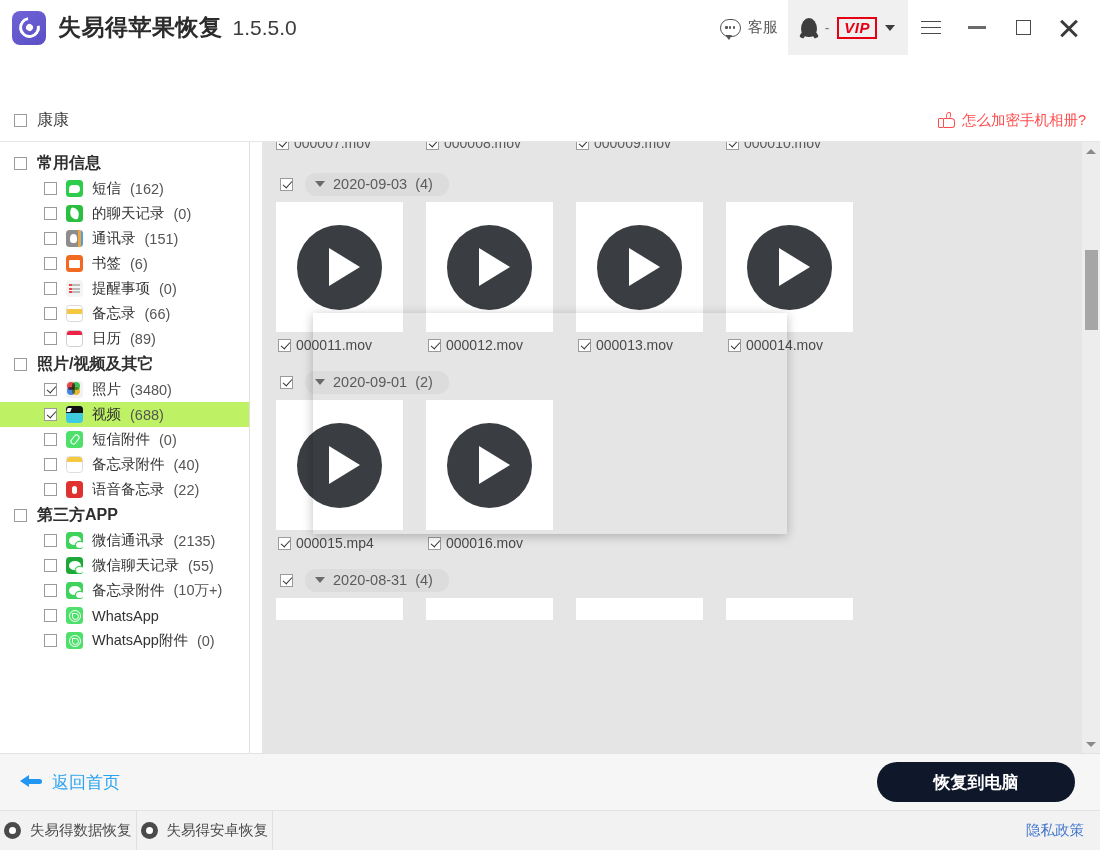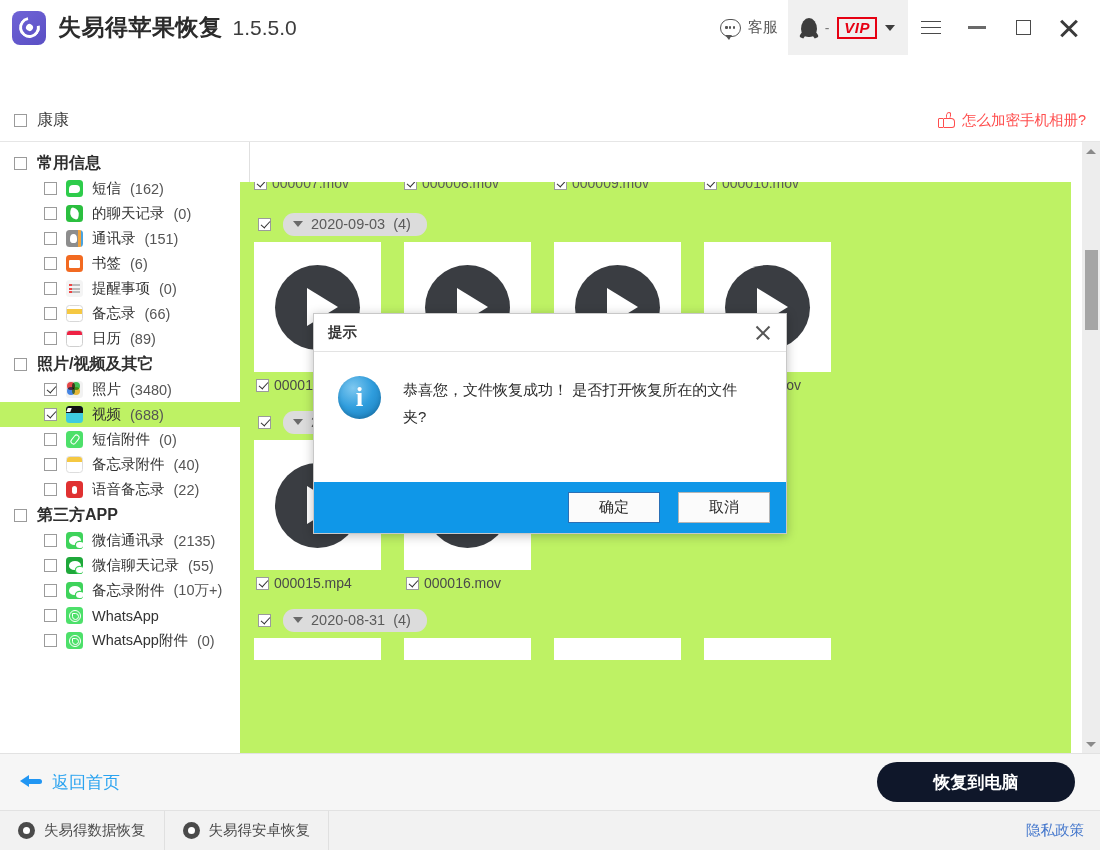--- a/index.html
+++ b/index.html
@@ -122,22 +122,22 @@
   .ic-voice b{display:block;width:5px;height:8px;background:#fff;border-radius:3px;}
   .ic-wx{background:#3fd35b;}
   .ic-wx.dark{background:#1fa83a;}
   .ic-wx b{display:block;width:12px;height:9px;background:#fff;border-radius:50% 50% 45% 45%;position:relative;}
   .ic-wx b:after{content:"";position:absolute;right:-3px;bottom:-3px;width:8px;height:6.5px;background:#fff;border-radius:50%;box-shadow:0 0 0 1.2px #3fd35b;}
   .ic-wa{background:#4de06a;}
   .ic-wa b{display:block;width:12px;height:12px;border:1.6px solid #fff;border-radius:50%;position:relative;}
   .ic-wa b:after{content:"";position:absolute;left:2px;top:2px;width:5px;height:5px;border:1.4px solid #fff;border-radius:0 50% 50% 50%;}
 
   
-  .content { position:absolute; left:240px; top:142px; width:831px; height:611px;
-     background:#bef264; overflow:hidden;margin-top:40px; }
+  .content { position:absolute; left:262px; top:142px; width:831px; height:611px;
+     background:#e5e5e5; overflow:hidden; }
   .partial-row { position:absolute; left:0; top:-7px; width:831px; height:22px; display:flex; }
   .file-label { display:flex; align-items:center; gap:5px; font-size:14px; color:#5a5a5a; }
   .grid-row { display:flex; padding-left:14px; gap:0px; }
   .cell { width:150px; }
   .thumb { width:127px; height:130px; background:#ffffff; display:flex; align-items:center; justify-content:center; }
   .play { width:85px; height:85px; border-radius:50%; background:#3a3d42;
      display:flex; align-items:center; justify-content:center; }
   .play i { width:0;height:0; border-left:31px solid #fff; border-top:19px solid transparent;
      border-bottom:19px solid transparent; margin-left:10px; }
   .cell-label { display:flex; align-items:center; gap:5px; height:26px; padding-left:2px;
@@ -162,21 +162,21 @@
   .back-arrow { width:22px;height:18px; position:relative; }
   .back-arrow i.sh { position:absolute; left:7px; top:6px; width:15px; height:5px; background:#2196f3; border-radius:0 3px 3px 0;}
   .back-arrow i.tip { position:absolute; left:0; top:2px; width:0;height:0;
      border-top:6px solid transparent; border-bottom:6px solid transparent; border-right:9px solid #2196f3;}
   .recover-btn { position:absolute; right:25px; width:198px; height:40px; border-radius:20px;
      background:#0f172a; color:#fff; font-size:17px; font-weight:bold;
      display:flex; align-items:center; justify-content:center; }
 
   .statusbar { position:absolute; left:0; top:810px; width:1100px; height:40px;
      background:#f2f2f2; border-top:1px solid #e2e2e2; display:flex; align-items:center; }
-  .sb-cell { height:40px; display:flex; align-items:center; gap:9px; padding:0 18px;
+  .sb-cell { height:40px; display:flex; align-items:center; gap:9px; padding:0 4px;
      border-right:1px solid #e0e0e0; font-size:14.5px; color:#4b4b4b; }
   .sb-logo { width:17px; height:17px; border-radius:50%; background:#4a4a4a;
      display:flex; align-items:center; justify-content:center; }
   .sb-logo b { width:7px; height:7px; border-radius:50%; background:#fff; }
   .privacy { position:absolute; right:16px; color:#4477cc; font-size:14.5px; }
 
   
   .dlg-shadow { position:absolute; left:313px; top:313px; width:474px; height:221px;
      box-shadow:0 2px 10px rgba(0,0,0,0.25); }
   .dialog { position:absolute; left:313px; top:313px; width:474px; height:221px;
@@ -596,33 +596,14 @@
     <span class="sb-cell">
       <span class="sb-logo">
           <b></b>
         </span>
       <span>失易得安卓恢复</span>
     </span>
     <span class="privacy">隐私政策</span>
   </div>
 
   <div class="dlg-shadow"></div>
-  <div class="dialog">
-    <div class="dlg-title">
-      <span>提示</span>
-      <span class="dlg-x">
-        <i></i>
-          <i></i>
-      </span>
-    </div>
-    <div class="dlg-body">
-      <span class="info-ico">
-        <b>i</b>
-      </span>
-      <span class="dlg-msg">恭喜您，文件恢复成功！  是否打开恢复所在的文件夹?</span>
-    </div>
-    <div class="dlg-foot">
-      <span class="dlg-btn primary">确定</span>
-      <span class="dlg-btn">取消</span>
-    </div>
-  </div>
 
 </div>
 
 </body></html>

